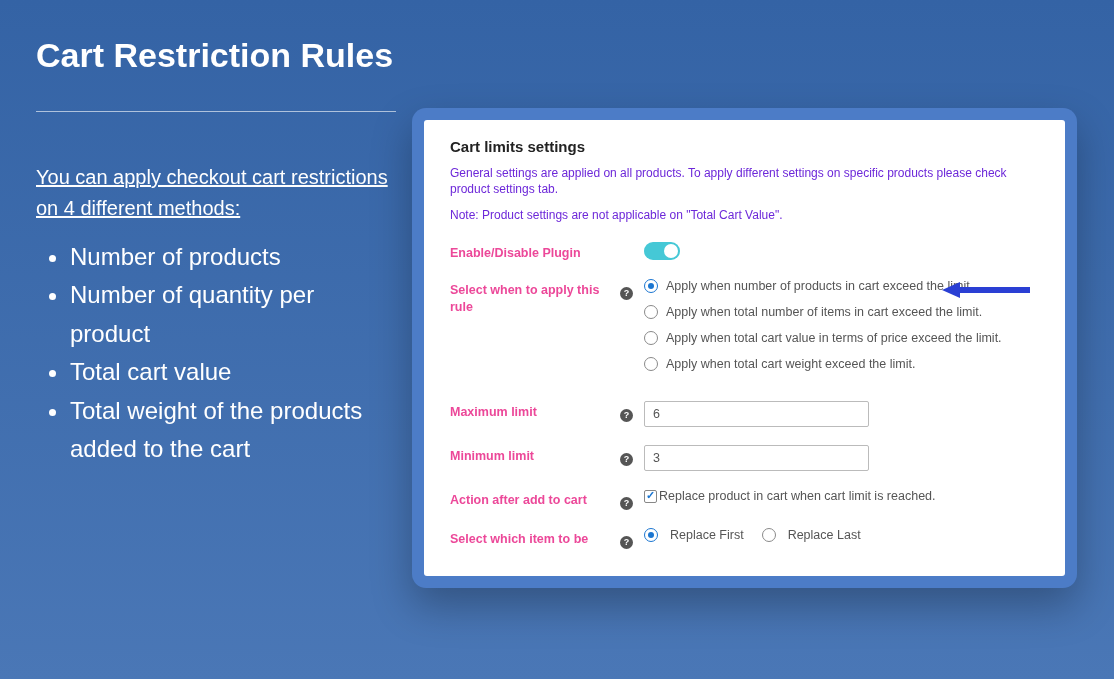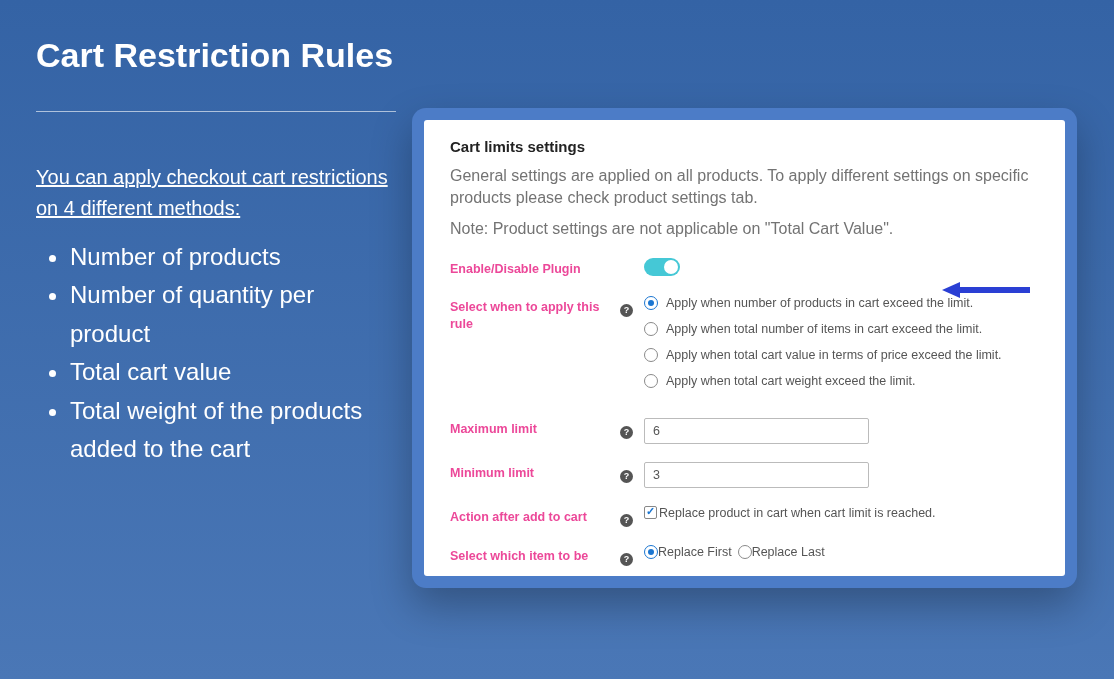--- a/index.html
+++ b/index.html
@@ -69,22 +69,22 @@
     font-size: 13px;
     position: relative;
   }
   .panel-title {
     font-weight: 700;
     font-size: 15px;
     color: #222;
     margin-bottom: 10px;
   }
   .panel-sub {
-    font-size: 16px;
-    color: #737373;
+    font-size: 12px;
+    color: #6d28d9;
     margin-bottom: 10px;
     line-height: 1.35;
   }
   .row {
     display: flex;
     align-items: flex-start;
     margin-top: 18px;
   }
   .row-label {
     width: 170px;
@@ -168,21 +168,21 @@
   }
   .checkbox.on::after {
     content: "✓";
     position: absolute;
     left: 1px; top: -2px;
     font-size: 11px;
     color: #1b76d1;
     font-weight: 700;
   }
   .replace-group {
-    display: flex; align-items: center; gap: 0;
+    display: flex; align-items: center; gap: 12px;
   }
   .arrow {
     position: absolute;
     left: 942px;
     top: 280px;
     width: 90px;
     height: 20px;
     pointer-events: none;
   }
 </style>

